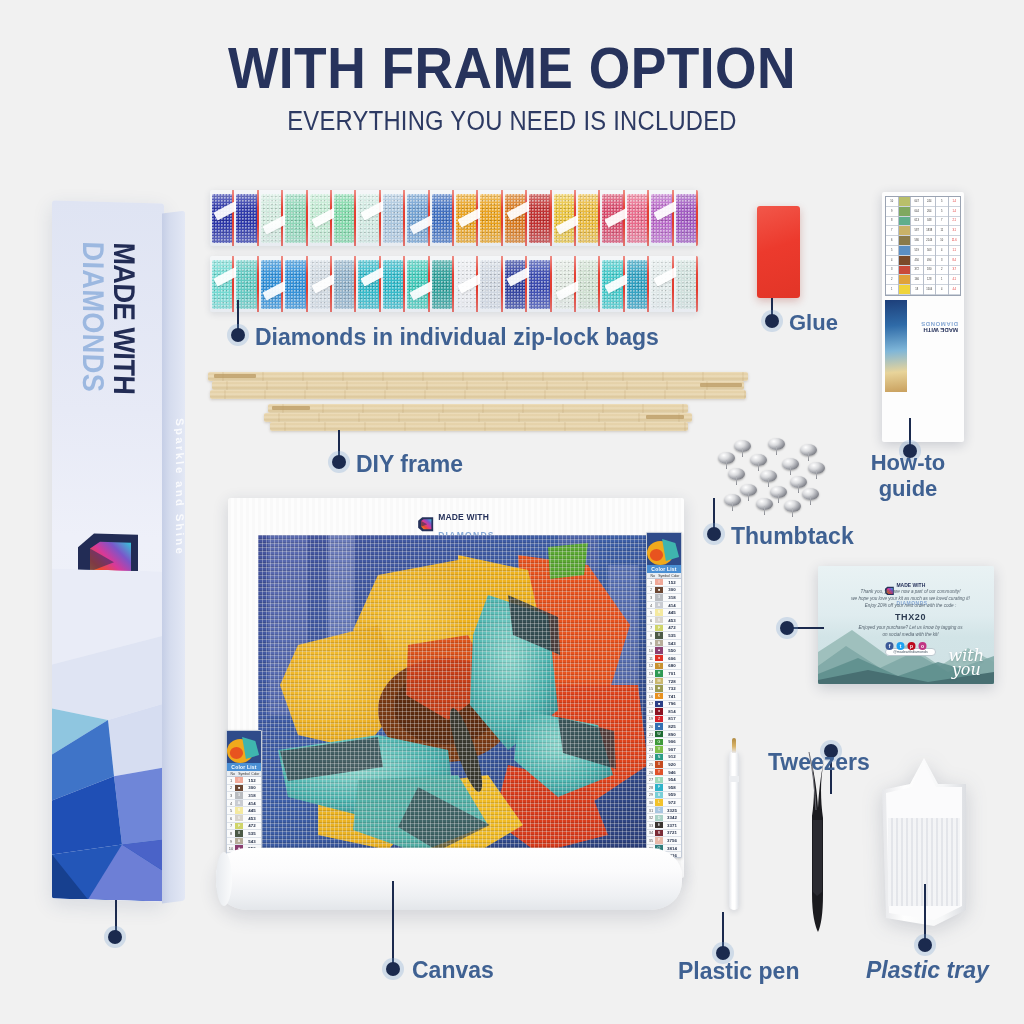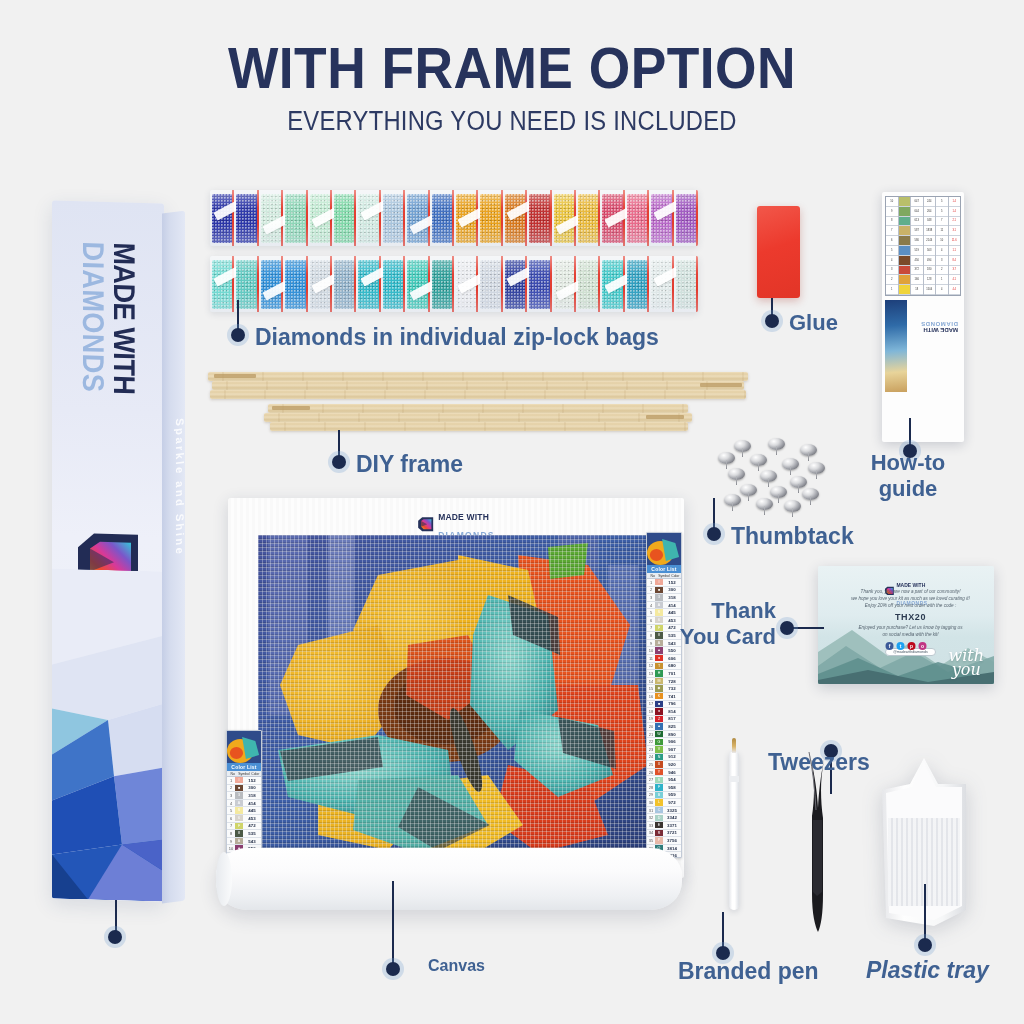--- a/index.html
+++ b/index.html
@@ -810,21 +810,21 @@
               <div class="cl-sym" style="background: rgb(140, 63, 112);">▲</div>
               <div class="cl-num">550</div>
             </div>
           </div>
       </div>
     </div>
   </div>
   <div class="canvas-roll"></div>
   <div class="lead v" style="left:392px; top:881px; height:82px;"></div>
   <div class="dot" style="left:386px; top:962px;"></div>
-  <div class="callout" style="left:428px; top:957px; font-size:16px;">Canvas</div>
+  <div class="callout" style="left:412px; top:957px; font-size:23px;">Canvas</div>
 
   <div id="glue"></div>
   <div class="lead v" style="left:771px; top:298px; height:20px;"></div>
   <div class="dot" style="left:765px; top:314px;"></div>
   <div class="callout" style="left:789px; top:310px;">Glue</div>
 
   <div id="howto">
     <div class="guide-table">
       <div class="gt-col">
           <div class="gt-cell">10</div>
@@ -997,30 +997,29 @@
       <span class="soc" style="background:#bd081c">p</span>
       <span class="soc" style="background:#c13584">o</span>
     </div>
     <div class="ty-script">
       <span>with</span><br>
       <span>you</span>
     </div>
   </div>
   <div class="lead h" style="left:790px; top:627px; width:34px;"></div>
   <div class="dot" style="left:780px; top:621px;"></div>
-  <div class="callout wrap" style="left:676px; top:598px; width:100px; text-align:right;">Thank You Card</div>
 
   <div id="stickypen">
     <div class="pen-body"></div>
     <div class="pen-grip"></div>
     <div class="pen-tip"></div>
   </div>
   <div class="lead v" style="left:722px; top:912px; height:38px;"></div>
   <div class="dot" style="left:716px; top:946px;"></div>
-  <div class="callout" style="left:678px; top:958px; font-size:23px;">Branded pen</div>
+  <div class="callout" style="left:678px; top:958px; font-size:23px;">Plastic pen</div>
 
   <div id="tweezers">
     <svg viewBox="0 0 46 190" width="46" height="190">
       <path d="M14 8 C20 30, 20 52, 17 72 L17 150 C17 170, 20 182, 23 188 C26 182, 28 170, 28 150 L28 74 C25 52, 25 30, 31 8 C27 22, 24 44, 23 64 C22 44, 18 22, 14 8 Z" fill="#1b1b1f"></path>
       <path d="M18 76 L27 76 L27 148 L22 152 L18 148 Z" fill="#2b2b31"></path>
       <path d="M14 8 C18 26, 20 48, 21 66" stroke="#6d6d75" stroke-width="1" fill="none"></path>
     </svg>
   </div>
   <div class="lead v" style="left:830px; top:756px; height:38px;"></div>
   <div class="dot" style="left:824px; top:744px;"></div>

